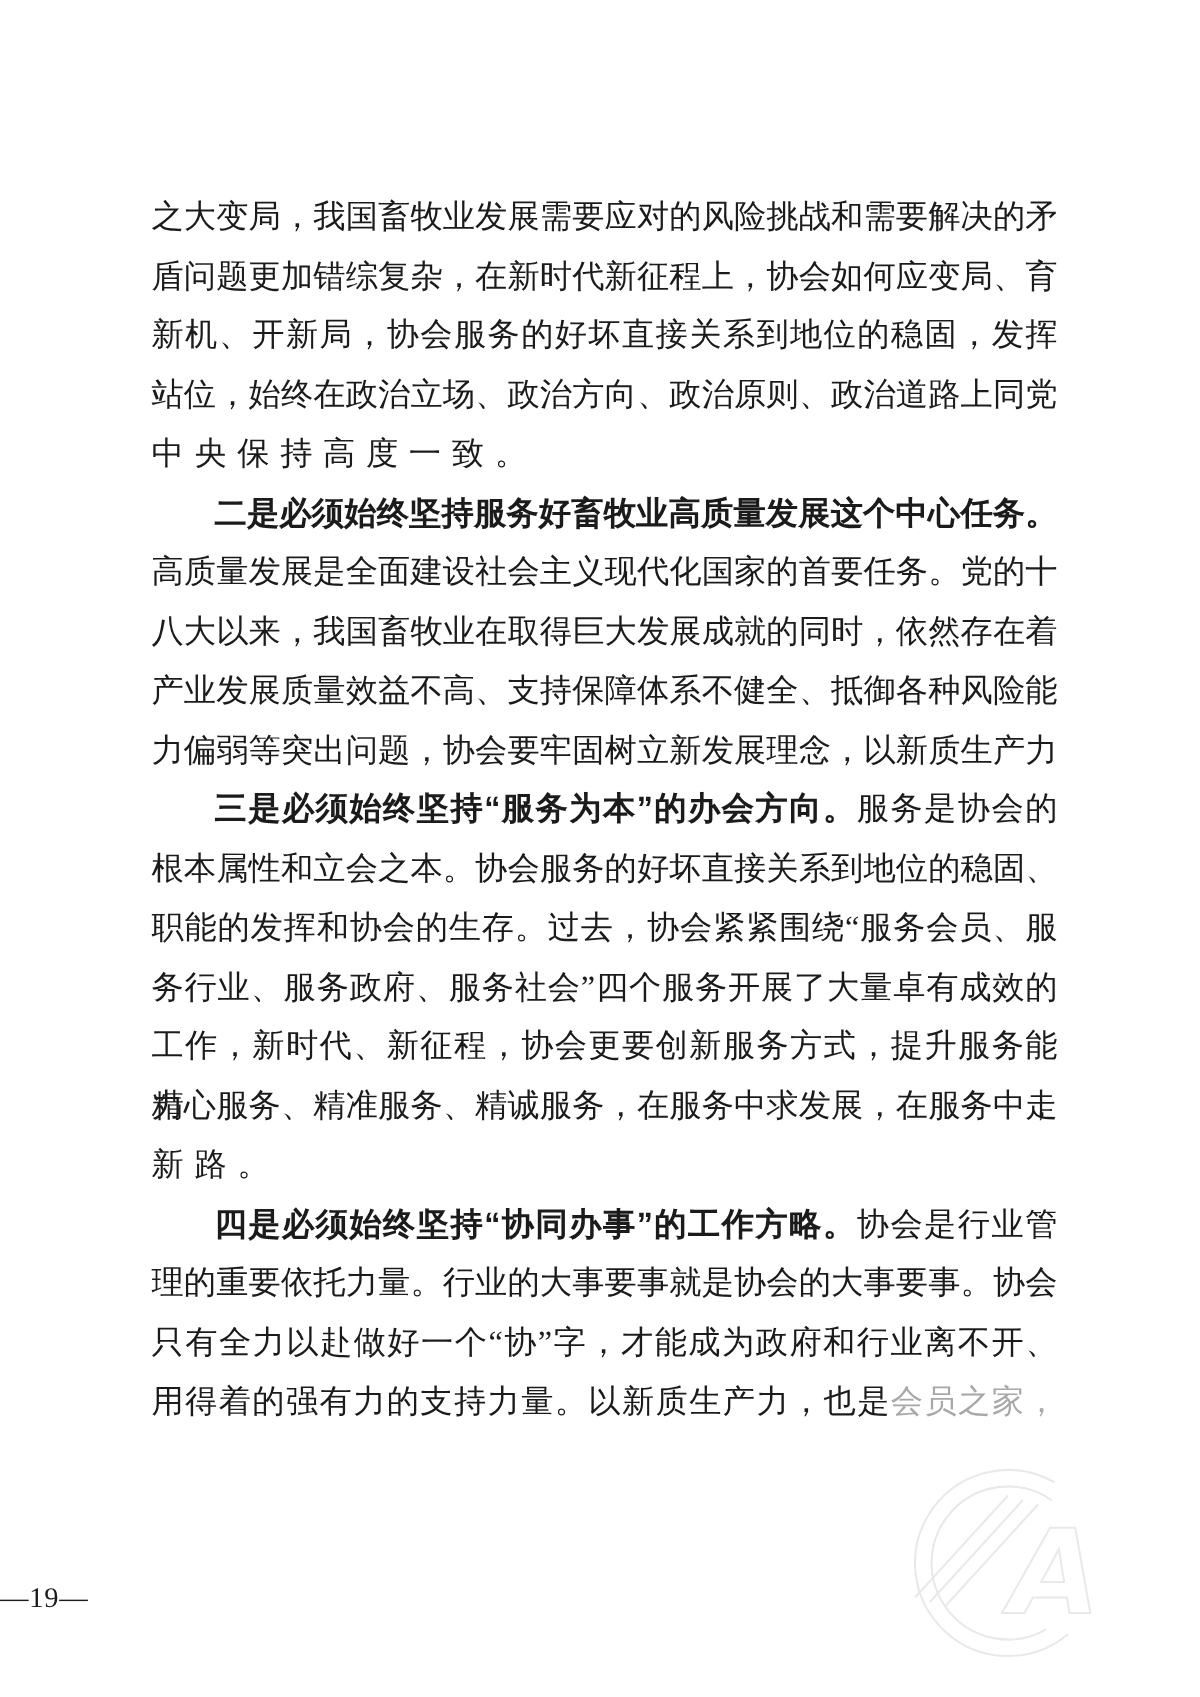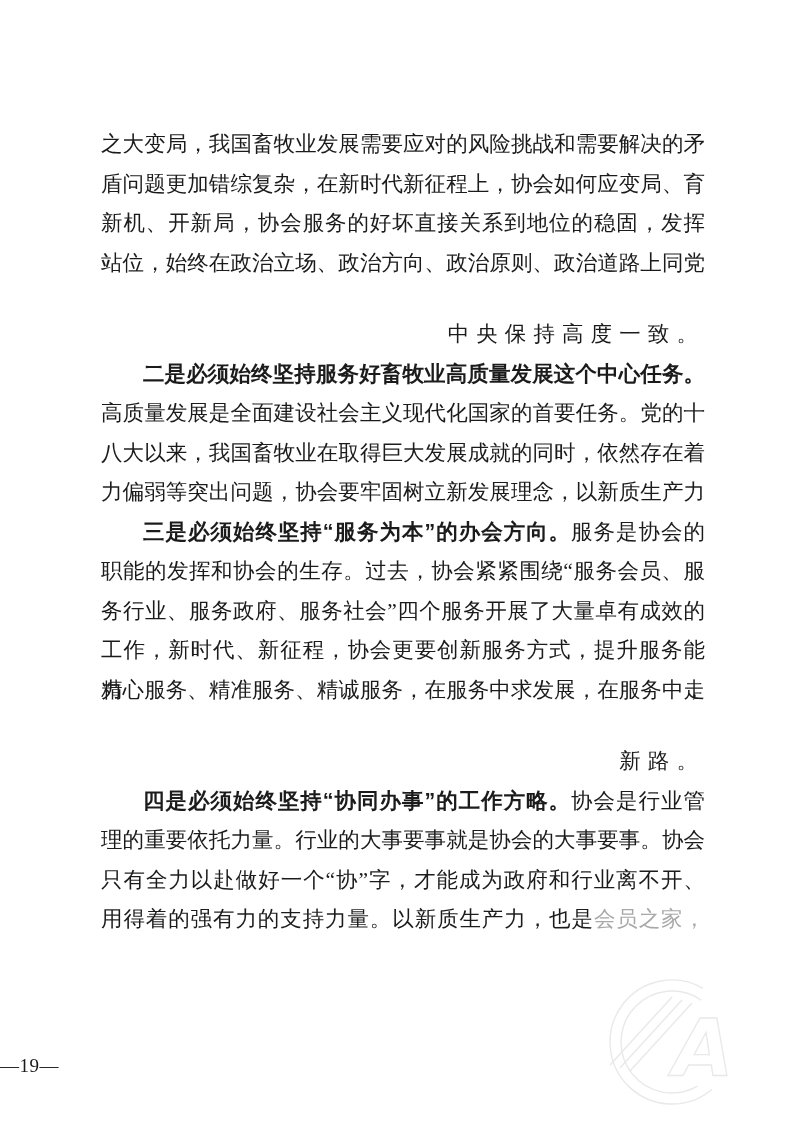--- a/index.html
+++ b/index.html
@@ -28,23 +28,22 @@
     font-size: 21.5px;
     line-height: 39.5px;
     height: 39.5px;
     overflow: visible;
   }
   .line.fill {
     text-align: justify;
     text-align-last: justify;
   }
   .line.nofill {
-    text-align: right;
+    text-align: left;
     letter-spacing: 0.33em; 
-    margin-top: 32px;
   }
   .line.indent {
     padding-left: 42px;
   }
   .seg-bold {
     font-weight: 700;
     font-family: "Liberation Sans", "DejaVu Sans", sans-serif;
   }
   .seg-faded {
     color: var(--faded, #a8a8a8);
@@ -76,24 +75,26 @@
         <div class="line fill"><span class="">之大变局，我国畜牧业发展需要应对的风险挑战和需要解决的矛</span></div>
         <div class="line fill"><span class="">盾问题更加错综复杂，在新时代新征程上，协会如何应变局、育</span></div>
         <div class="line fill"><span class="">新机、开新局，协会服务的好坏直接关系到地位的稳固，发挥</span></div>
         <div class="line fill"><span class="">站位，始终在政治立场、政治方向、政治原则、政治道路上同党</span></div>
         <div class="line nofill"><span class="">中央保持高度一致。</span></div>
       </div>
       <div>
         <div class="line fill indent"><span class="seg-bold ">二是必须始终坚持服务好畜牧业高质量发展这个中心任务。</span></div>
         <div class="line fill"><span class="">高质量发展是全面建设社会主义现代化国家的首要任务。党的十</span></div>
         <div class="line fill"><span class="">八大以来，我国畜牧业在取得巨大发展成就的同时，依然存在着</span></div>
+        <div class="line fill"><span class="">产业发展质量效益不高、支持保障体系不健全、抵御各种风险能</span></div>
         <div class="line fill"><span class="">力偏弱等突出问题，协会要牢固树立新发展理念，以新质生产力</span></div>
       </div>
       <div>
         <div class="line fill indent"><span class="seg-bold ">三是必须始终坚持“服务为本”的办会方向。</span><span class="">服务是协会的</span></div>
+        <div class="line fill"><span class="">根本属性和立会之本。协会服务的好坏直接关系到地位的稳固、</span></div>
         <div class="line fill"><span class="">职能的发挥和协会的生存。过去，协会紧紧围绕“服务会员、服</span></div>
         <div class="line fill"><span class="">务行业、服务政府、服务社会”四个服务开展了大量卓有成效的</span></div>
         <div class="line fill"><span class="">工作，新时代、新征程，协会更要创新服务方式，提升服务能力，</span></div>
         <div class="line fill"><span class="">精心服务、精准服务、精诚服务，在服务中求发展，在服务中走</span></div>
         <div class="line nofill"><span class="">新路。</span></div>
       </div>
       <div>
         <div class="line fill indent"><span class="seg-bold ">四是必须始终坚持“协同办事”的工作方略。</span><span class="">协会是行业管</span></div>
         <div class="line fill"><span class="">理的重要依托力量。行业的大事要事就是协会的大事要事。协会</span></div>
         <div class="line fill"><span class="">只有全力以赴做好一个“协”字，才能成为政府和行业离不开、</span></div>

